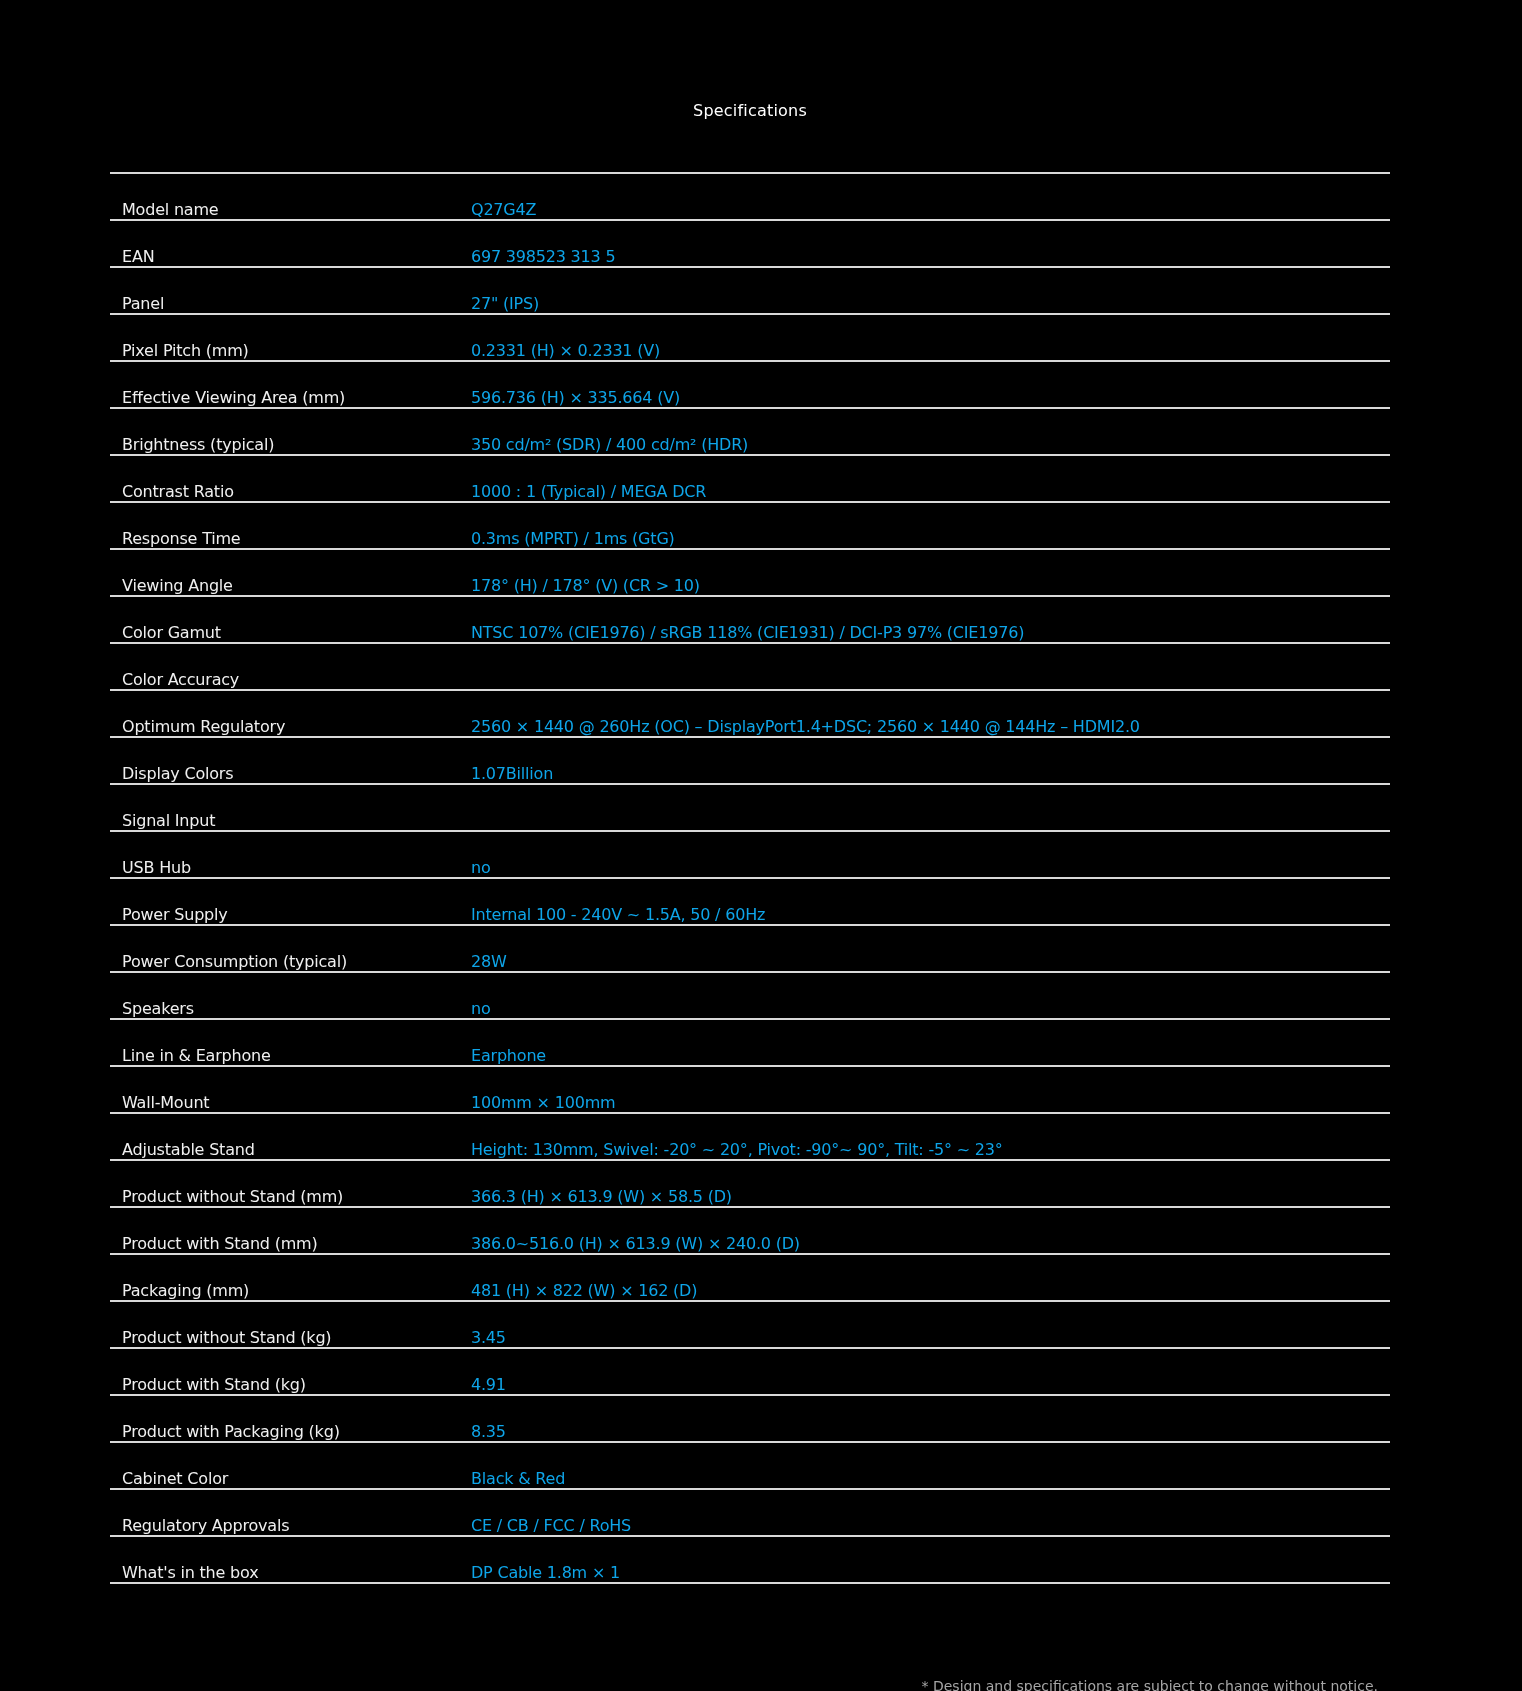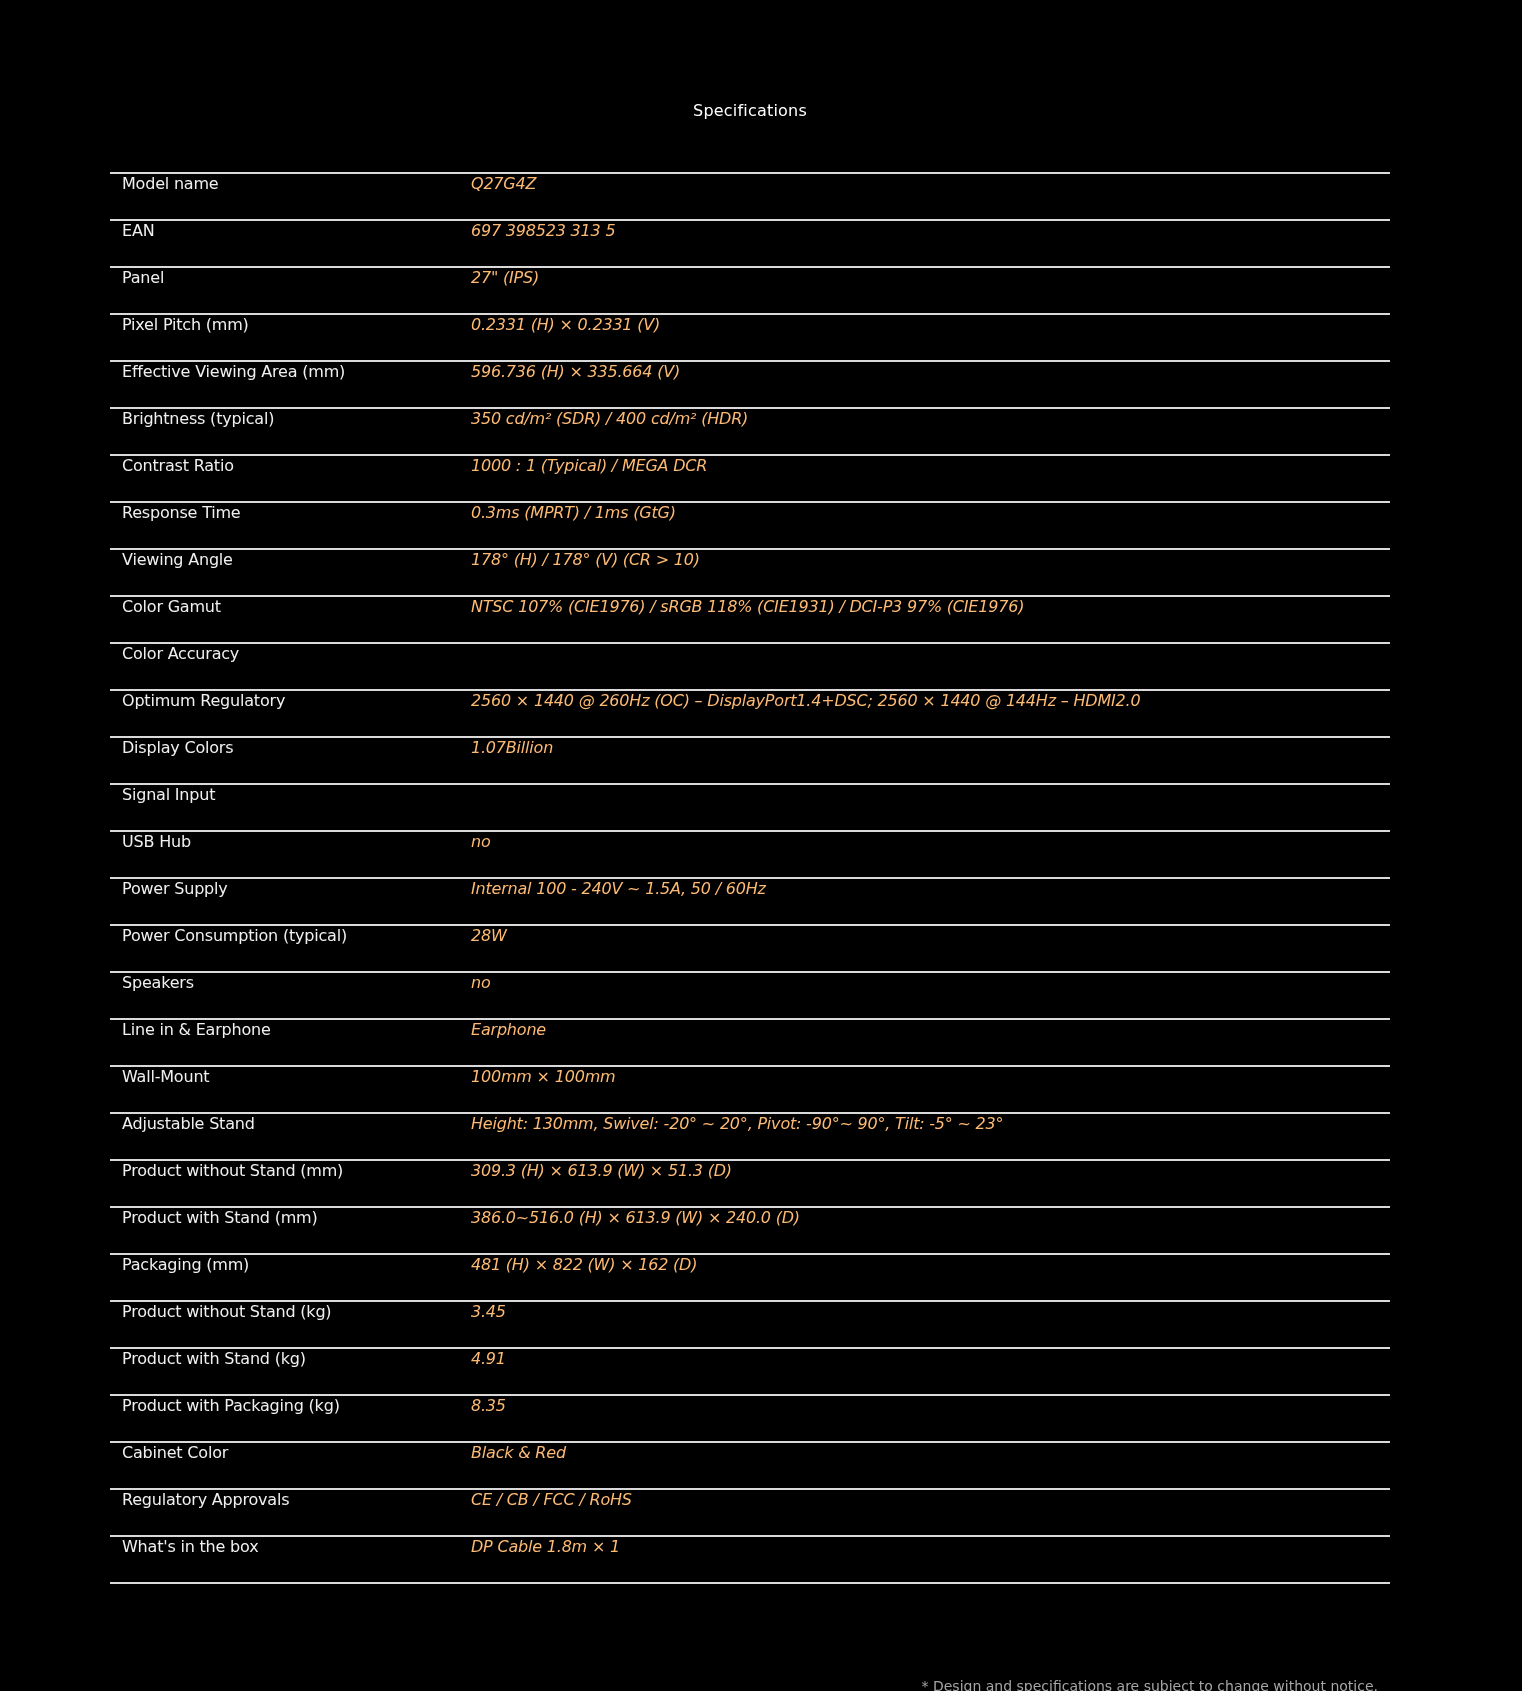--- a/index.html
+++ b/index.html
@@ -11,26 +11,26 @@
   .title {
     position: absolute; top: 88px; left: 0; width: 1500px;
     text-align: center; font-size: 16px; font-weight: normal; color: #ffffff;
     letter-spacing: 0.2px;
   }
   .spec-table {
     position: absolute; top: 172px; left: 110px; width: 1280px;
     border-top: 2px solid #d9d9d9;
   }
   .row {
-    display: flex; height: 45px; align-items: flex-start;
+    display: flex; height: 45px; align-items: flex-end;
     border-bottom: 2px solid #d9d9d9;
     font-size: 16px; letter-spacing: -0.2px;
   }
   .label { width: 349px; padding-left: 12px; color: #f0f0f0; white-space: nowrap; }
-  .value { flex: 1; color: #fdba74; white-space: nowrap; font-style: italic; }
+  .value { flex: 1; color: #0ea5e9; white-space: nowrap; }
   .footnote {
     position: absolute; top: 1678px; right: 144px;
     font-size: 14px; color: #a6a6a6;
   }
 </style>
 </head>
 <body>
 
 <h2 class="title">Specifications</h2>
 
@@ -112,21 +112,21 @@
     <div class="row">
       <div class="label">Wall-Mount</div>
       <div class="value">100mm × 100mm</div>
     </div>
     <div class="row">
       <div class="label">Adjustable Stand</div>
       <div class="value">Height: 130mm, Swivel: -20° ~ 20°, Pivot: -90°~ 90°, Tilt: -5° ~ 23°</div>
     </div>
     <div class="row">
       <div class="label">Product without Stand (mm)</div>
-      <div class="value">309.3 (H) × 613.9 (W) × 51.3 (D)</div>
+      <div class="value">366.3 (H) × 613.9 (W) × 58.5 (D)</div>
     </div>
     <div class="row">
       <div class="label">Product with Stand (mm)</div>
       <div class="value">386.0~516.0 (H) × 613.9 (W) × 240.0 (D)</div>
     </div>
     <div class="row">
       <div class="label">Packaging (mm)</div>
       <div class="value">481 (H) × 822 (W) × 162 (D)</div>
     </div>
     <div class="row">

